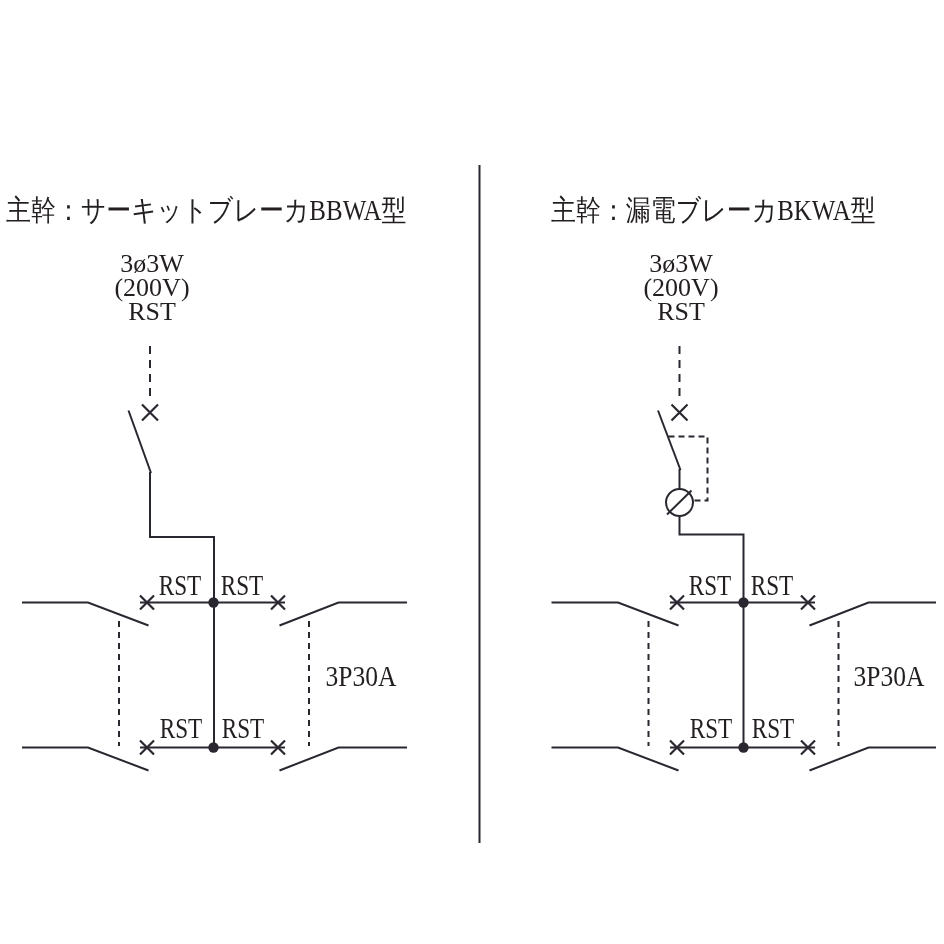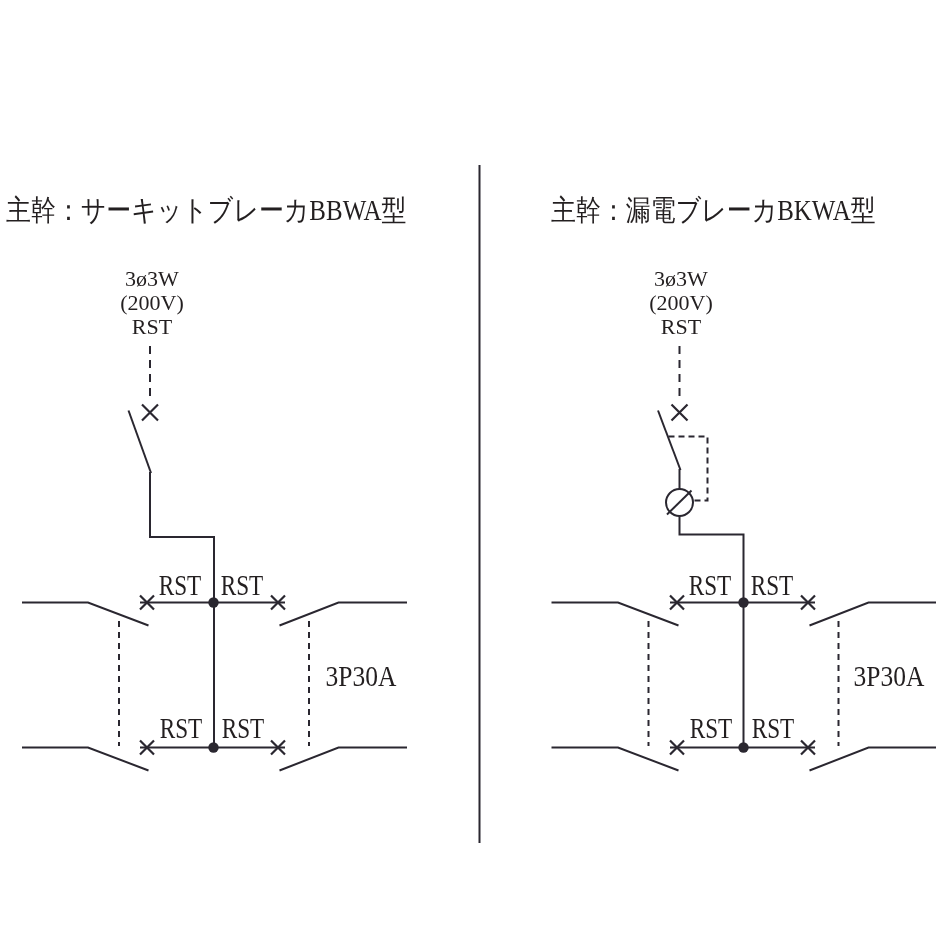--- a/index.html
+++ b/index.html
@@ -14,22 +14,22 @@
     font-family:Liberation Serif, serif;
     margin-top:32px;
   }
   .stage svg{position:absolute;left:0;top:0;}
   .title{
     position:absolute;top:161px;font-size:29px;line-height:34px;
     white-space:nowrap;transform:scaleX(0.86);transform-origin:0 50%;
     letter-spacing:0px;color:var(--ink);
   }
   .src{
-    position:absolute;top:235px;text-align:center;
-    font-size:22px;line-height:24px;white-space:nowrap;
+    position:absolute;top:220px;text-align:center;
+    font-size:26px;line-height:24px;white-space:nowrap;
     transform:translateX(-50%);color:var(--ink);
   }
   .lbl{
     position:absolute;font-size:29px;white-space:nowrap;
     transform:translate(-50%,-50%) scaleX(0.8);color:var(--ink);
   }
   .rating{
     position:absolute;font-size:30px;white-space:nowrap;
     transform:translate(-50%,-50%) scaleX(0.85);color:var(--ink);
   }

